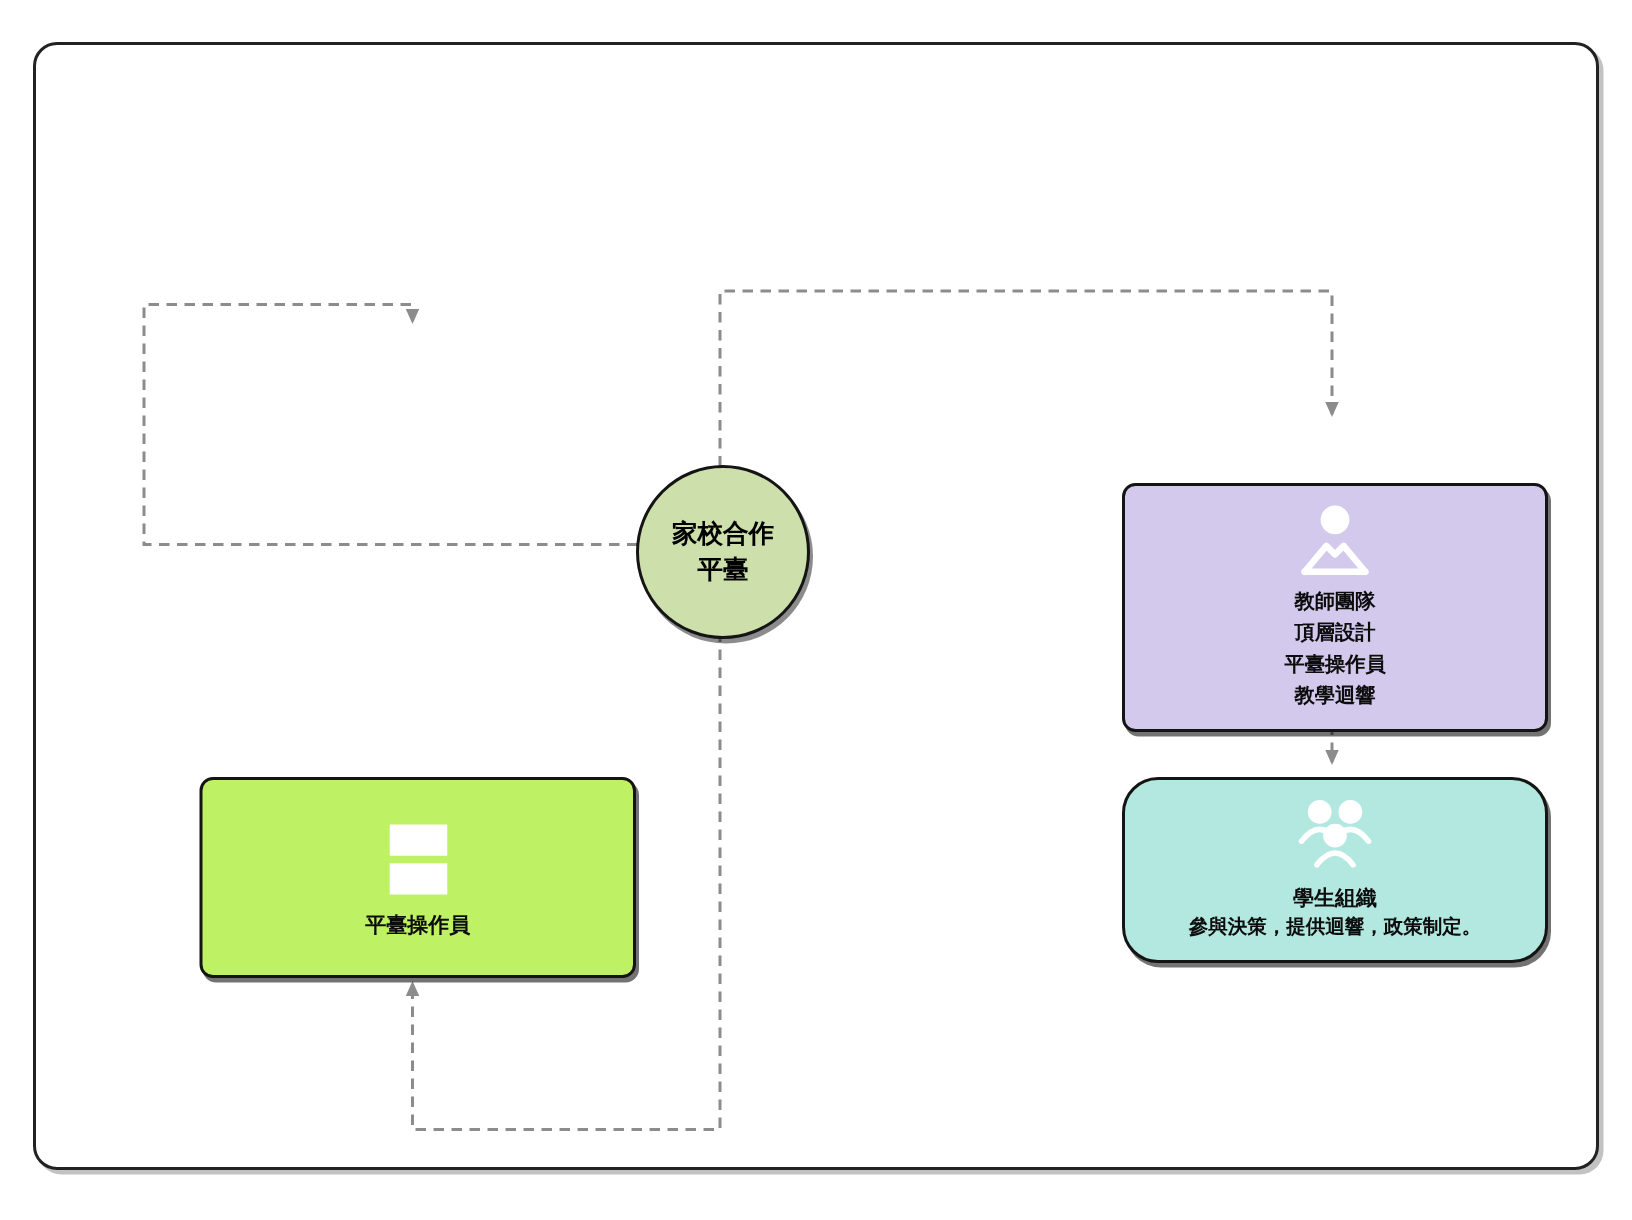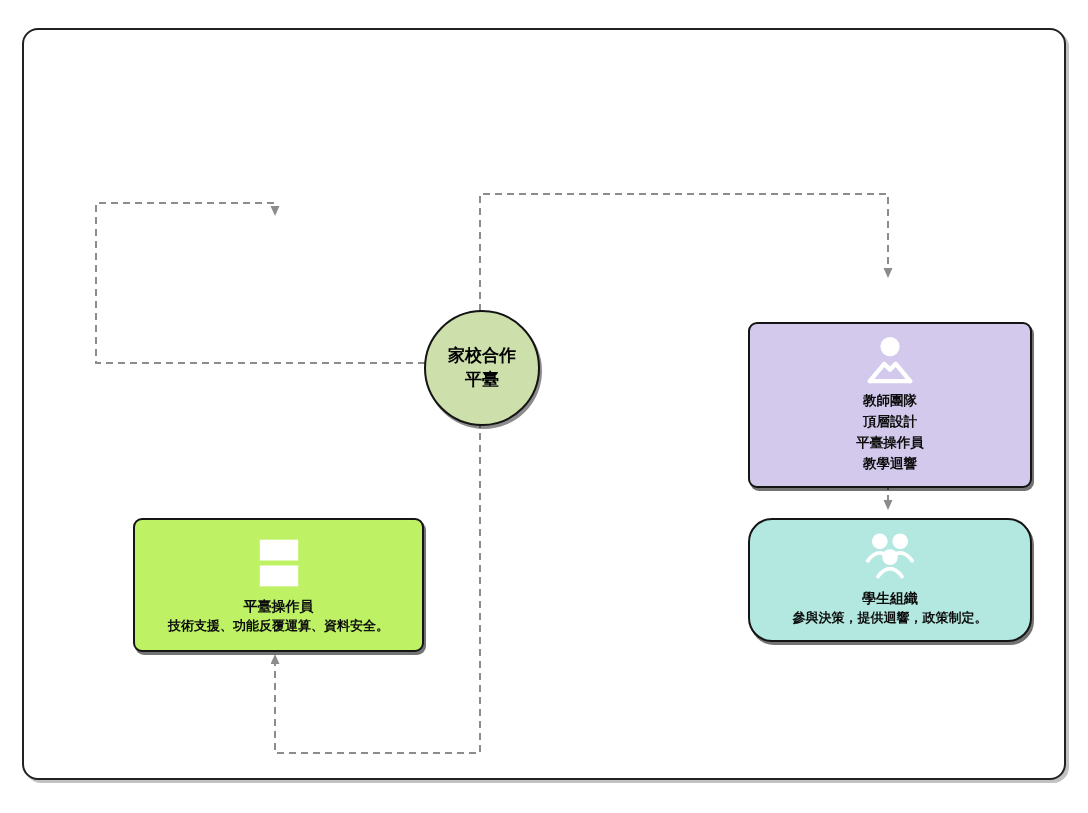--- a/index.html
+++ b/index.html
@@ -77,21 +77,20 @@
   </div>
 
   <div class="node" id="node-operator">
     <span class="icon-wrap">
       <svg width="50" height="58" viewBox="0 0 60 64">
         <rect x="7" y="4" width="46" height="25" fill="#ffffff"></rect>
         <rect x="7" y="35" width="46" height="25" fill="#ffffff"></rect>
       </svg>
     </span>
     <div class="node-title">平臺操作員</div>
-    <div class="node-desc">技術支援、功能反覆運算、資料安全。</div>
   </div>
 
   <div class="node" id="node-student">
     <span class="icon-wrap">
       <svg width="60" height="52" viewBox="0 0 64 56">
         <circle cx="21" cy="10" r="8.5" fill="#ffffff"></circle>
         <circle cx="43" cy="10" r="8.5" fill="#ffffff"></circle>
         <path d="M8 31 Q21 14 34 31" fill="none" stroke="#ffffff" stroke-width="4" stroke-linecap="round"></path>
         <path d="M30 31 Q43 14 56 31" fill="none" stroke="#ffffff" stroke-width="4" stroke-linecap="round"></path>
         <circle cx="32" cy="27" r="8.5" fill="#ffffff"></circle>

